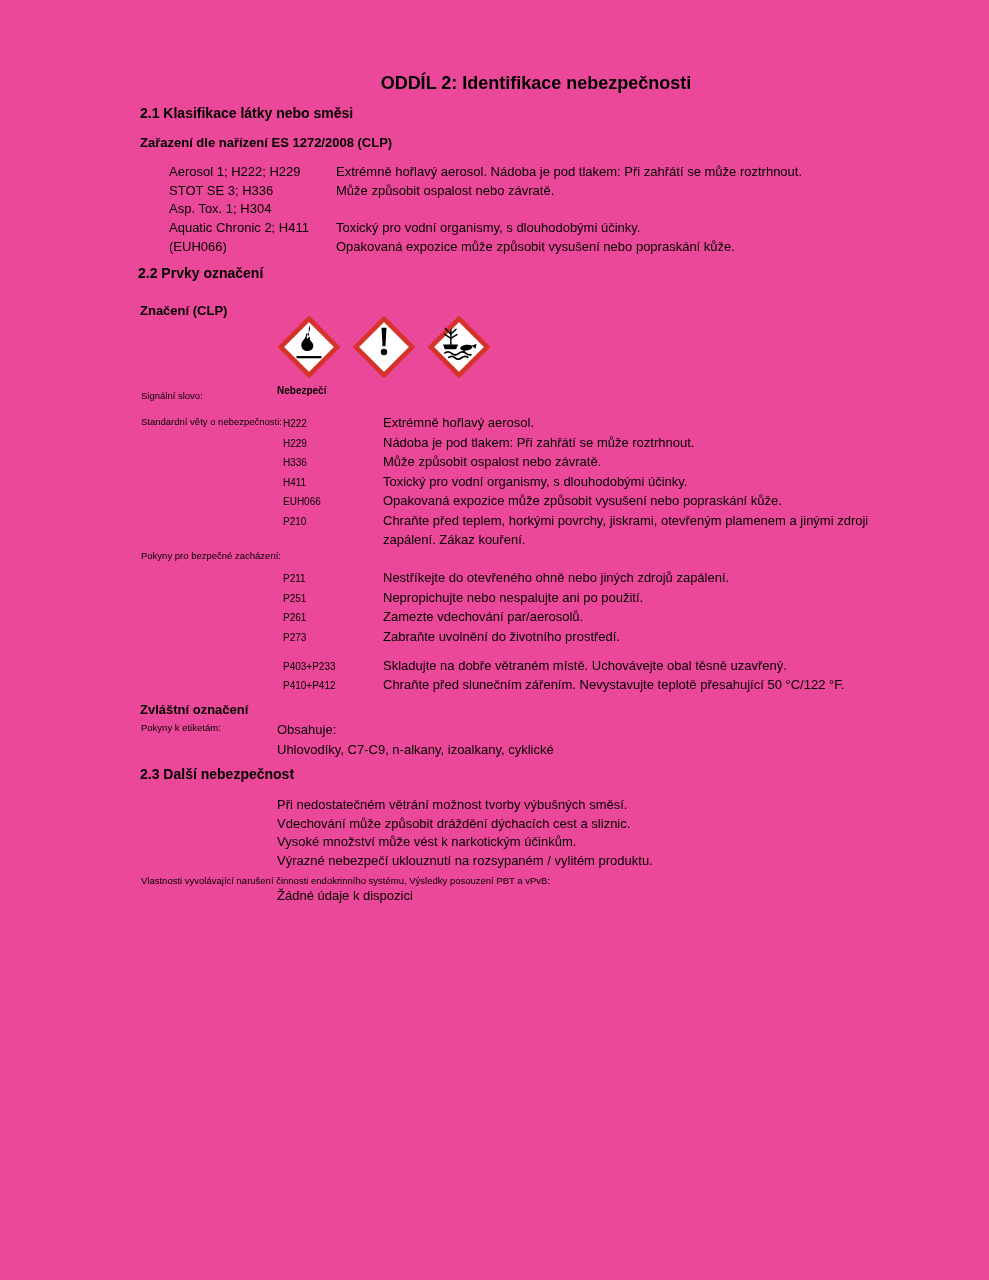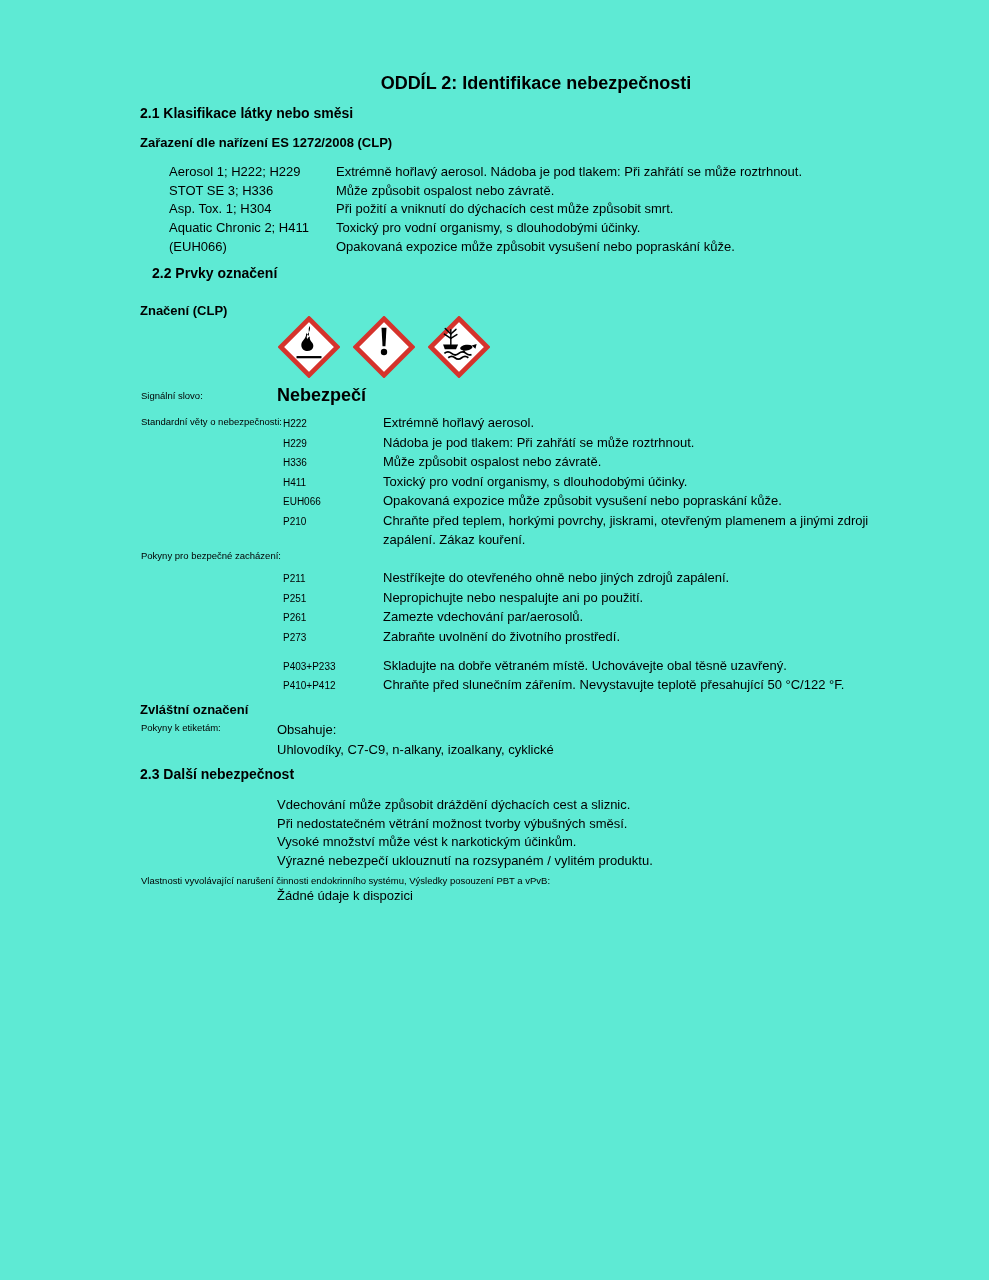--- a/index.html
+++ b/index.html
@@ -1,25 +1,25 @@
 <!DOCTYPE html>
 <html><head>
 <meta charset="utf-8">
 <style>
   html,body{margin:0;padding:0;background:#fff;}
-  .page{position:relative;width:989px;height:1280px;background:#5eead4;overflow:hidden;
+  .page{position:relative;width:989px;height:1280px;background:#ec4899;overflow:hidden;
         font-family:"Liberation Sans",sans-serif;color:#000;
         -webkit-font-smoothing:antialiased;}
   .abs{position:absolute;}
   .h1{font-size:18px;font-weight:bold;}
   .h2{font-size:14px;font-weight:bold;}
   .h3{font-size:13px;font-weight:bold;}
   .body-txt{font-size:13px;}
   .slabel{font-size:9.5px;white-space:nowrap;}
-  .signal{font-size:18px;font-weight:bold;}
+  .signal{font-size:10px;font-weight:bold;}
   .title-wrap{left:140px;top:73px;width:792px;text-align:center;}
 
   .ctable{left:140px;top:163px;width:830px;}
   .crow{display:flex;line-height:18.7px;font-size:13px;}
   .crow .c1{width:167px;flex:none;margin-left:29px;}
   .crow .c2{width:660px;}
 
   .picto-row{left:278px;top:316px;display:flex;gap:13px;}
   .picto{width:62px;height:62px;display:block;}
 
@@ -48,33 +48,32 @@
     <div class="crow">
       <div class="c1">Aerosol 1; H222; H229</div>
       <div class="c2">Extrémně hořlavý aerosol. Nádoba je pod tlakem: Při zahřátí se může roztrhnout.</div>
     </div>
     <div class="crow">
       <div class="c1">STOT SE 3; H336</div>
       <div class="c2">Může způsobit ospalost nebo závratě.</div>
     </div>
     <div class="crow">
       <div class="c1">Asp. Tox. 1; H304</div>
-      <div class="c2">Při požití a vniknutí do dýchacích cest může způsobit smrt.</div>
     </div>
     <div class="crow">
       <div class="c1">Aquatic Chronic 2; H411</div>
       <div class="c2">Toxický pro vodní organismy, s dlouhodobými účinky.</div>
     </div>
     <div class="crow">
       <div class="c1">(EUH066)</div>
       <div class="c2">Opakovaná expozice může způsobit vysušení nebo popraskání kůže.</div>
     </div>
   </div>
 
-  <div class="abs h2" style="left:152px;top:265px;">2.2 Prvky označení</div>
+  <div class="abs h2" style="left:138px;top:265px;">2.2 Prvky označení</div>
   <div class="abs h3" style="left:140px;top:303px;">Značení (CLP)</div>
 
   <div class="abs picto-row">
 
     <svg class="picto" viewBox="0 0 72 72">
       <polygon points="36,3.2 68.8,36 36,68.8 3.2,36" fill="#ffffff" stroke="#d5332c" stroke-width="5.4"></polygon>
       <path fill="#000" d="M36.8 11.5c1.2 3.8-.4 6.4-1.9 8.9-1.3 2.2-2.1 4.4-.9 6.6.5-1.5 1.5-2.6 3-3.1-.6 2.7.5 4.5 2 6.2 1.5 1.7 2.4 3.5 1.9 5.8-.7 2.9-3.3 4.8-6.7 4.8-3.6 0-6.6-2.4-7.1-6-.3-2.4.7-4.5 2.3-6.4 2-2.4 3.7-5 3.2-8.3 1.5.7 2.5 1.9 2.9 3.5 1.6-3.7-1.2-8.2 1.3-12z"></path>
       <rect x="21.5" y="46.5" width="29" height="2.6" fill="#000"></rect>
     </svg>
 
@@ -162,22 +161,22 @@
 
   <div class="abs h3" style="left:140px;top:702px;text-align:right;">Zvláštní označení</div>
   <div class="abs slabel" style="left:141px;top:722px;">Pokyny k etiketám:</div>
   <div class="abs contains">
     <div>Obsahuje:</div>
     <div>Uhlovodíky, C7-C9, n-alkany, izoalkany, cyklické</div>
   </div>
 
   <div class="abs h2" style="left:140px;top:766px;">2.3 Další nebezpečnost</div>
   <div class="abs para">
+    <div>Při nedostatečném větrání možnost tvorby výbušných směsí.</div>
     <div>Vdechování může způsobit dráždění dýchacích cest a sliznic.</div>
-    <div>Při nedostatečném větrání možnost tvorby výbušných směsí.</div>
     <div>Vysoké množství může vést k narkotickým účinkům.</div>
     <div>Výrazné nebezpečí uklouznutí na rozsypaném / vylitém produktu.</div>
   </div>
 
   <div class="abs slabel" style="left:141px;top:875px;">Vlastnosti vyvolávající narušení činnosti endokrinního systému, Výsledky posouzení PBT a vPvB:</div>
   <div class="abs body-txt" style="left:277px;top:888px;">Žádné údaje k dispozici</div>
 
 </div>
 
 </body></html>

